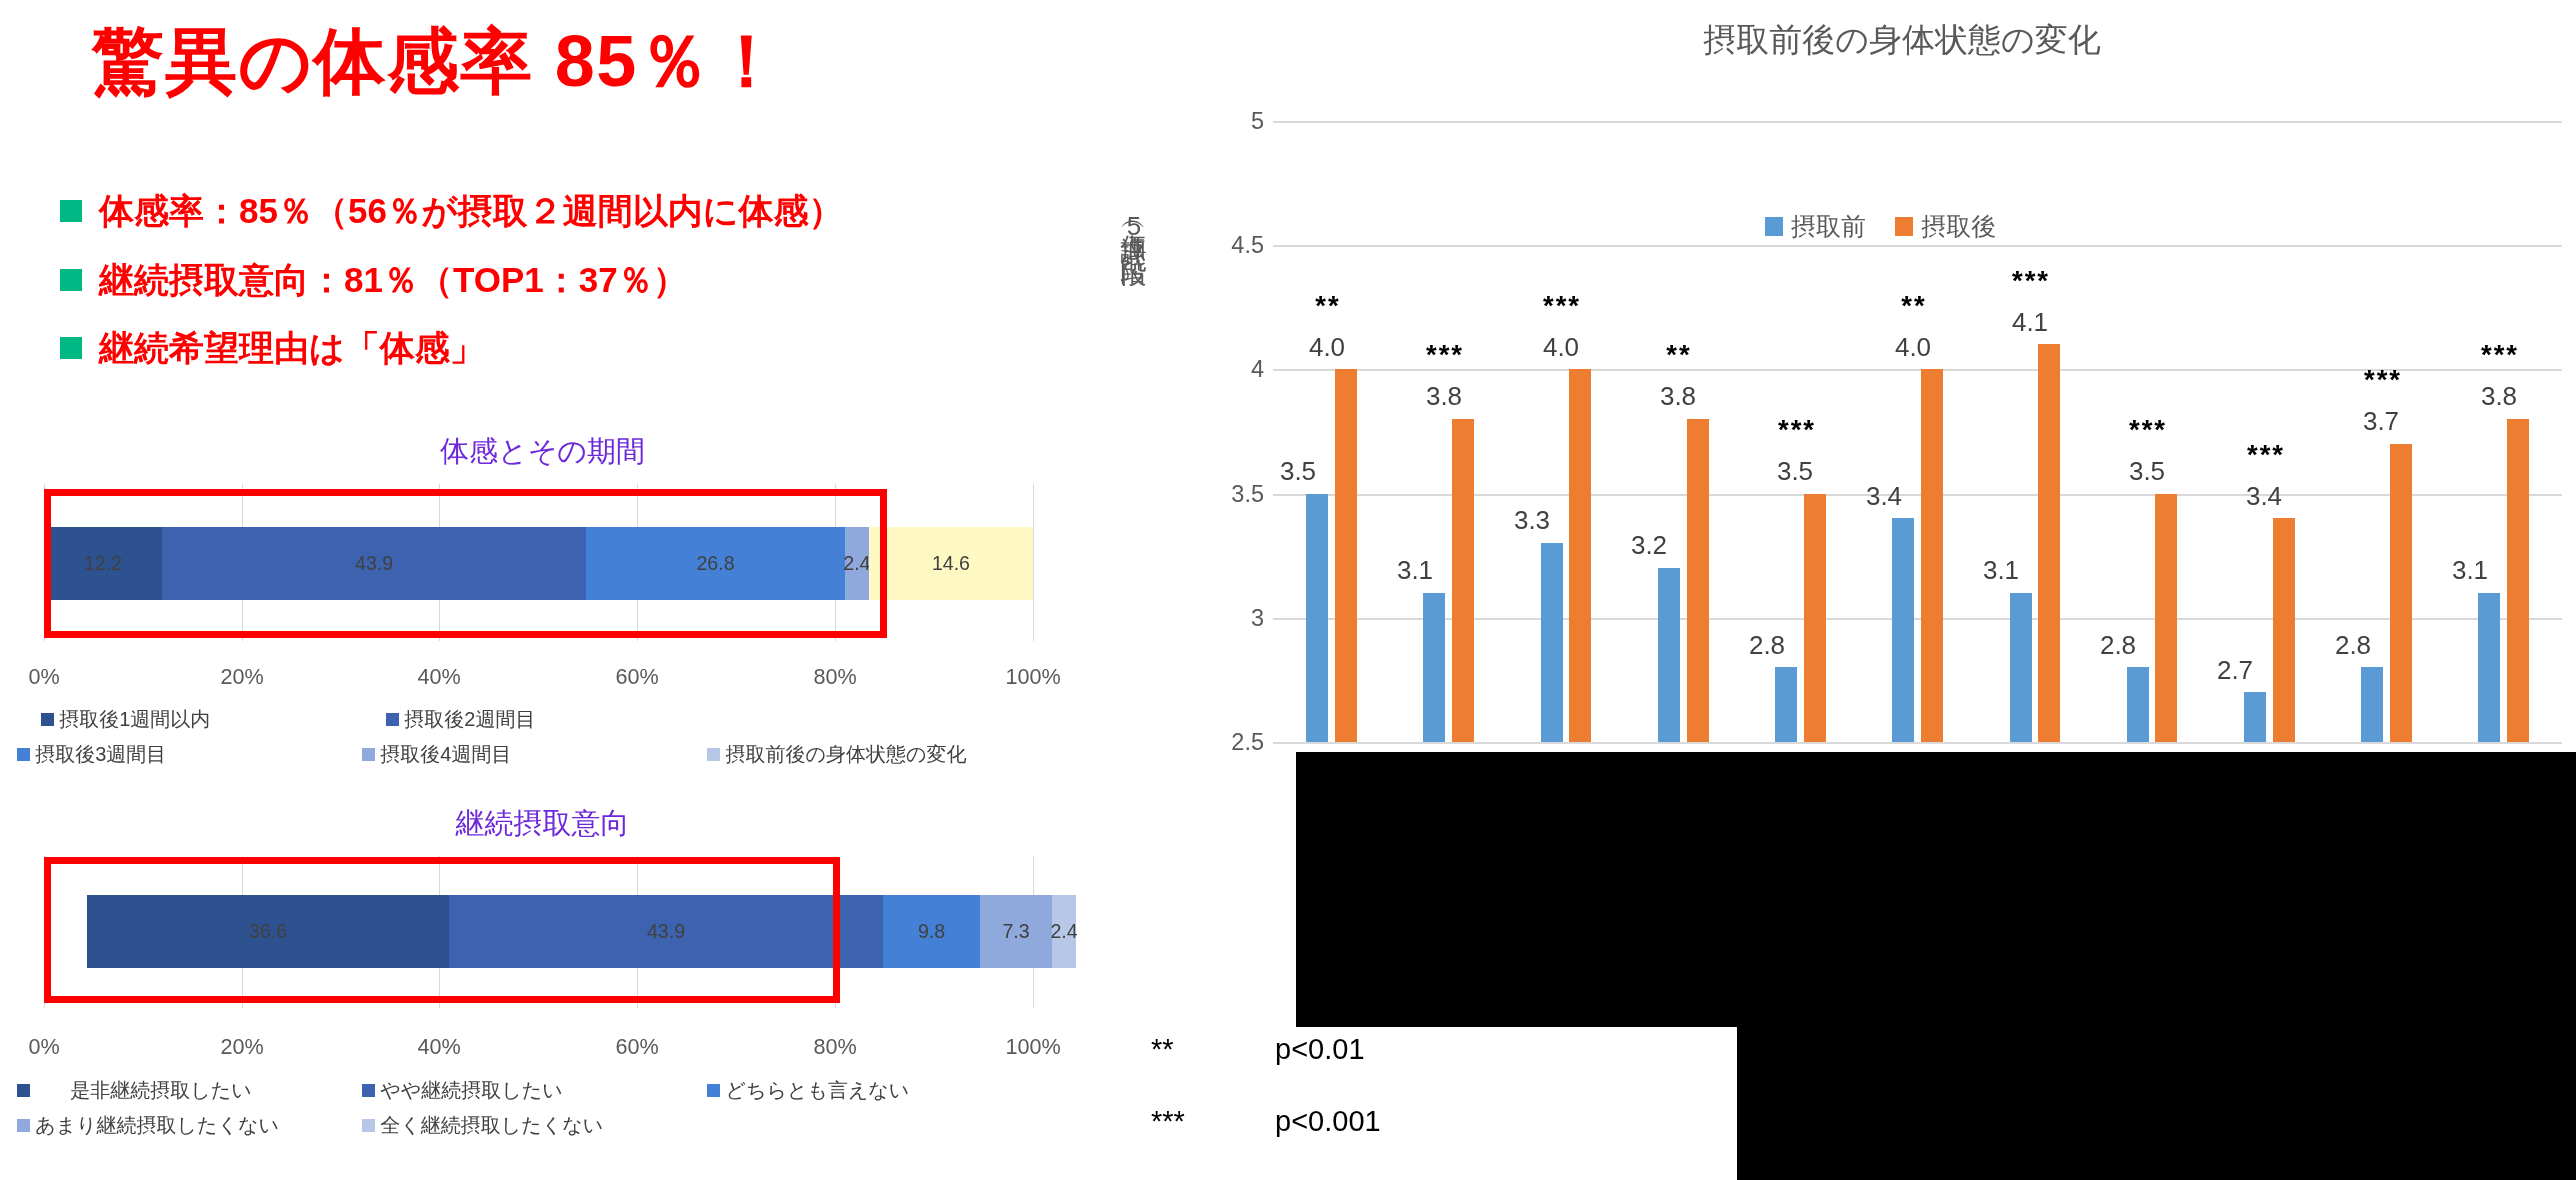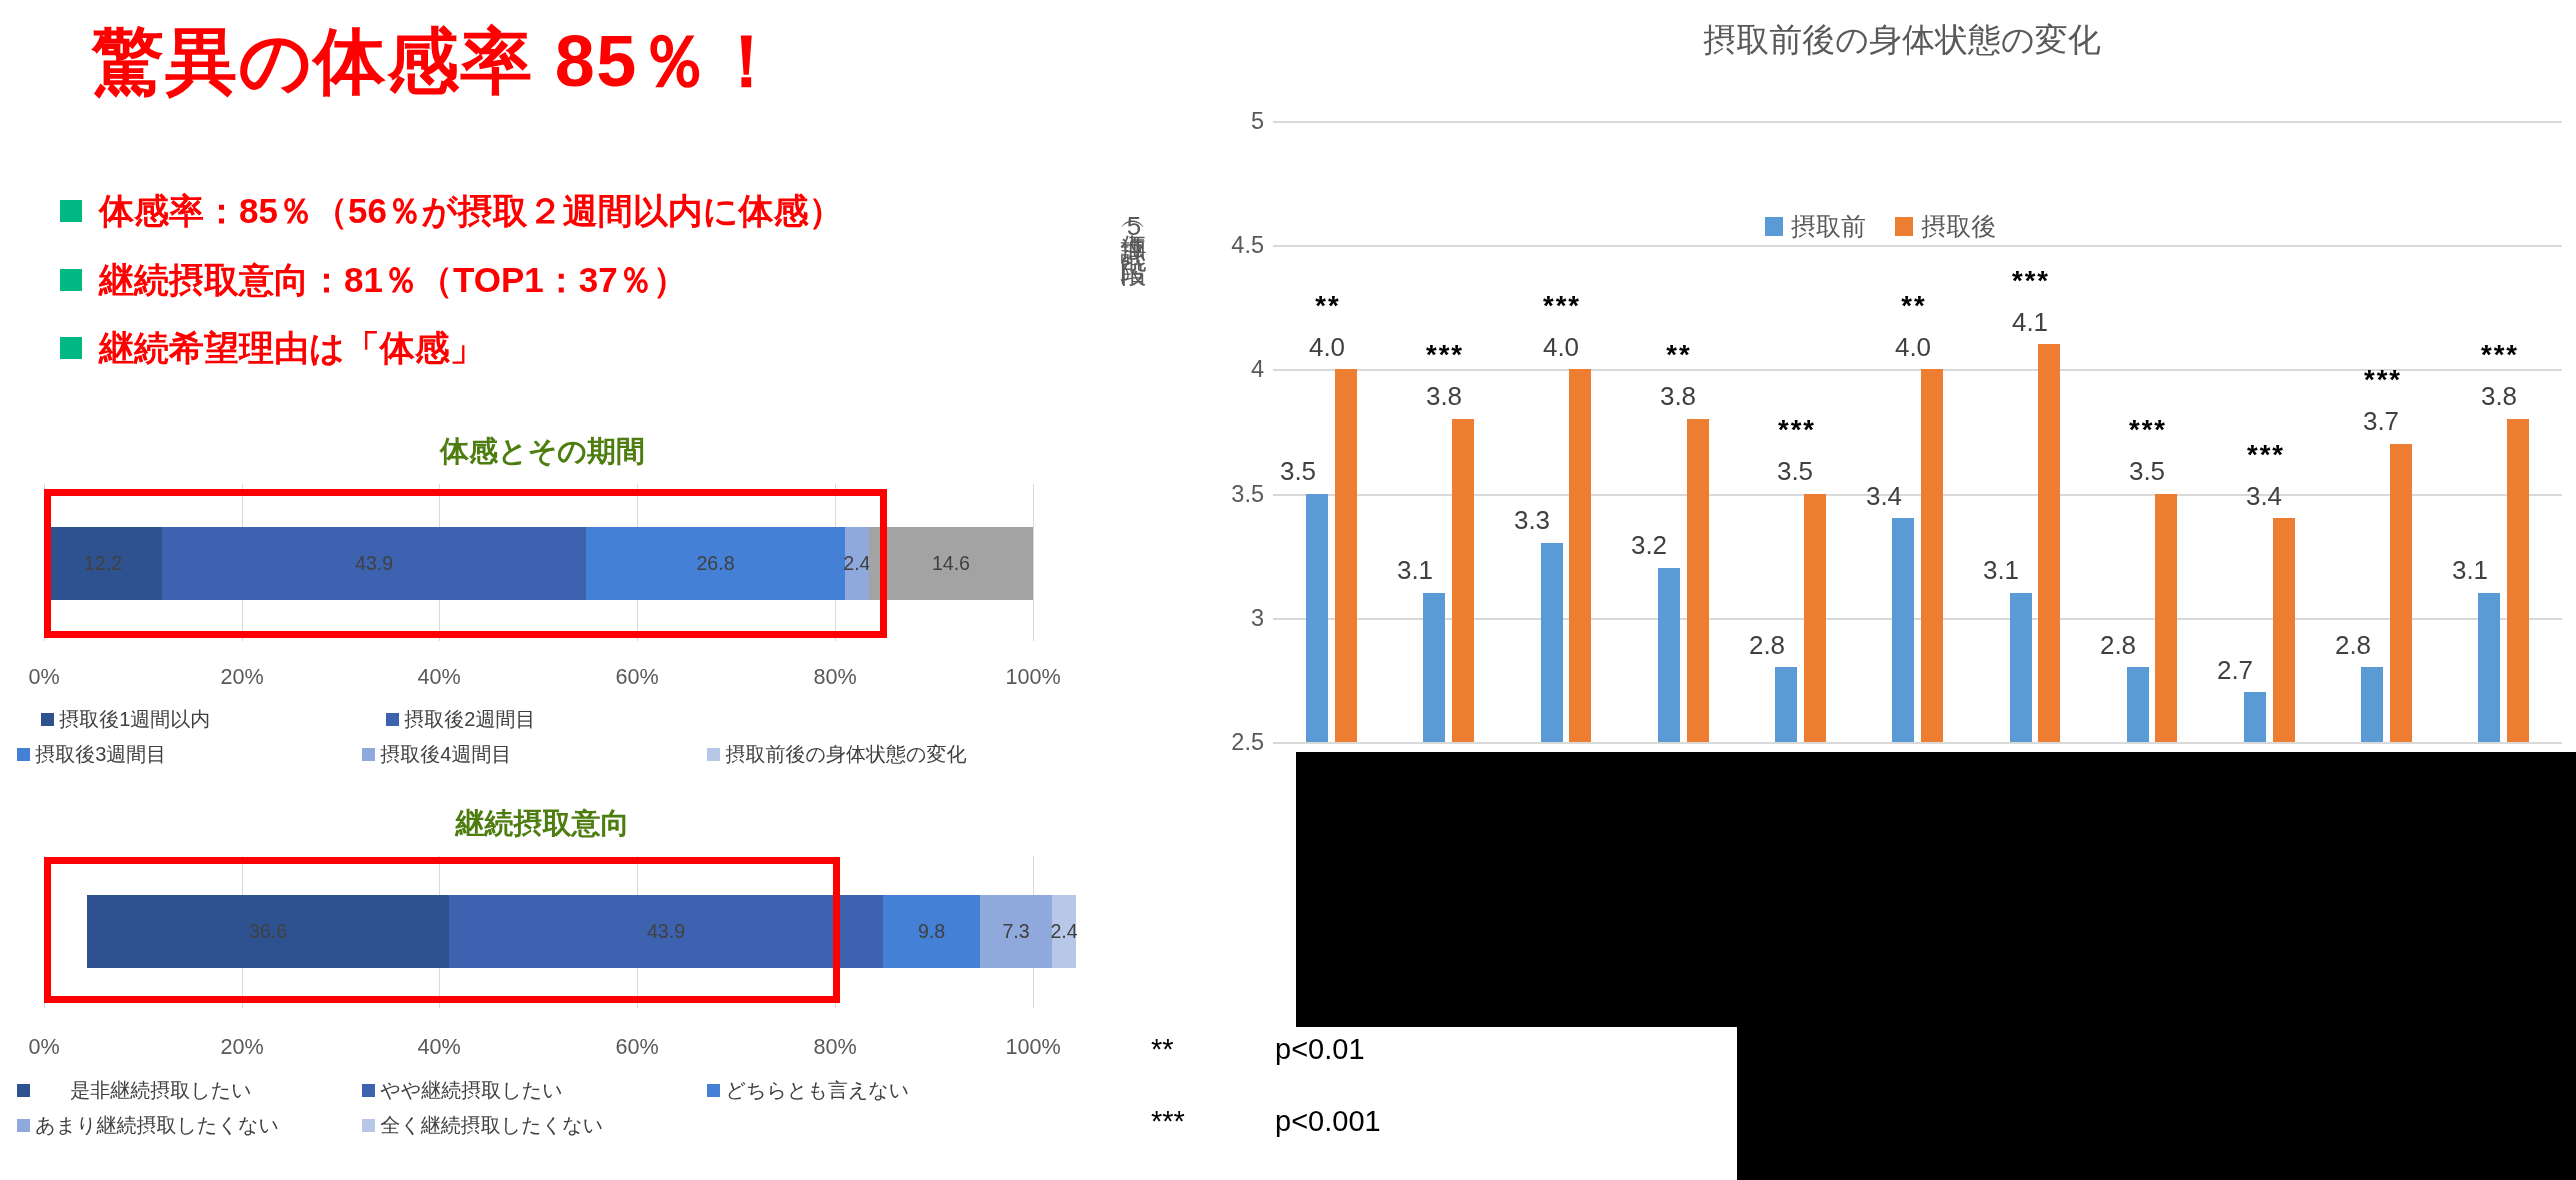--- a/index.html
+++ b/index.html
@@ -29,22 +29,22 @@
   .bullet-text{
     font-size:35px;font-weight:bold;color:#FF0000;
     line-height:1;
   }
   #b1{left:60px;top:193px;}
   #b2{left:60px;top:262px;}
   #b3{left:60px;top:330px;}
 
   
   .chart-title{
-    text-align:center;font-size:29px;color:#4d7c0f;
-    font-weight:bold;
+    text-align:center;font-size:29px;color:#6d28d9;
+    font-weight:normal;
   }
   .plot{
     position:relative;
     border-top:none;
   }
   .gridline{
     position:absolute;top:0;bottom:0;width:1.3px;background:#D9D9D9;
   }
   .stackbar{
     position:absolute;display:flex;
@@ -145,21 +145,21 @@
       <div class="gridline" style="left: 198px;"></div>
       <div class="gridline" style="left: 395px;"></div>
       <div class="gridline" style="left: 593px;"></div>
       <div class="gridline" style="left: 791px;"></div>
       <div class="gridline" style="left: 989px;"></div>
       <div class="stackbar" style="left: 0px; top: 43px; width: 989px; height: 73px; align-items: center;">
         <div class="seg" style="width: 121px; background: rgb(46, 82, 143);">12.2</div>
         <div class="seg" style="width: 434px; background: rgb(61, 99, 176);">43.9</div>
         <div class="seg" style="width: 265px; background: rgb(67, 128, 214);">26.8</div>
         <div class="seg" style="width: 24px; background: rgb(143, 169, 220);">2.4</div>
-        <div class="seg" style="width: 168px; background: #a3a3a3;">14.6</div>
+        <div class="seg" style="width: 168px; background: #fef9c3;">14.6</div>
       </div>
       <div class="redbox" style="left: 0px; top: 5.2px; height: 149px; width: 843px;"></div>
     </div>
 
   <div class="axis-labels" id="c1axis" style="margin-left:44px;width:989px;margin-top:23.5px;">
       <span style="left: 0px;">0%</span>
       <span style="left: 198px;">20%</span>
       <span style="left: 395px;">40%</span>
       <span style="left: 593px;">60%</span>
       <span style="left: 791px;">80%</span>

